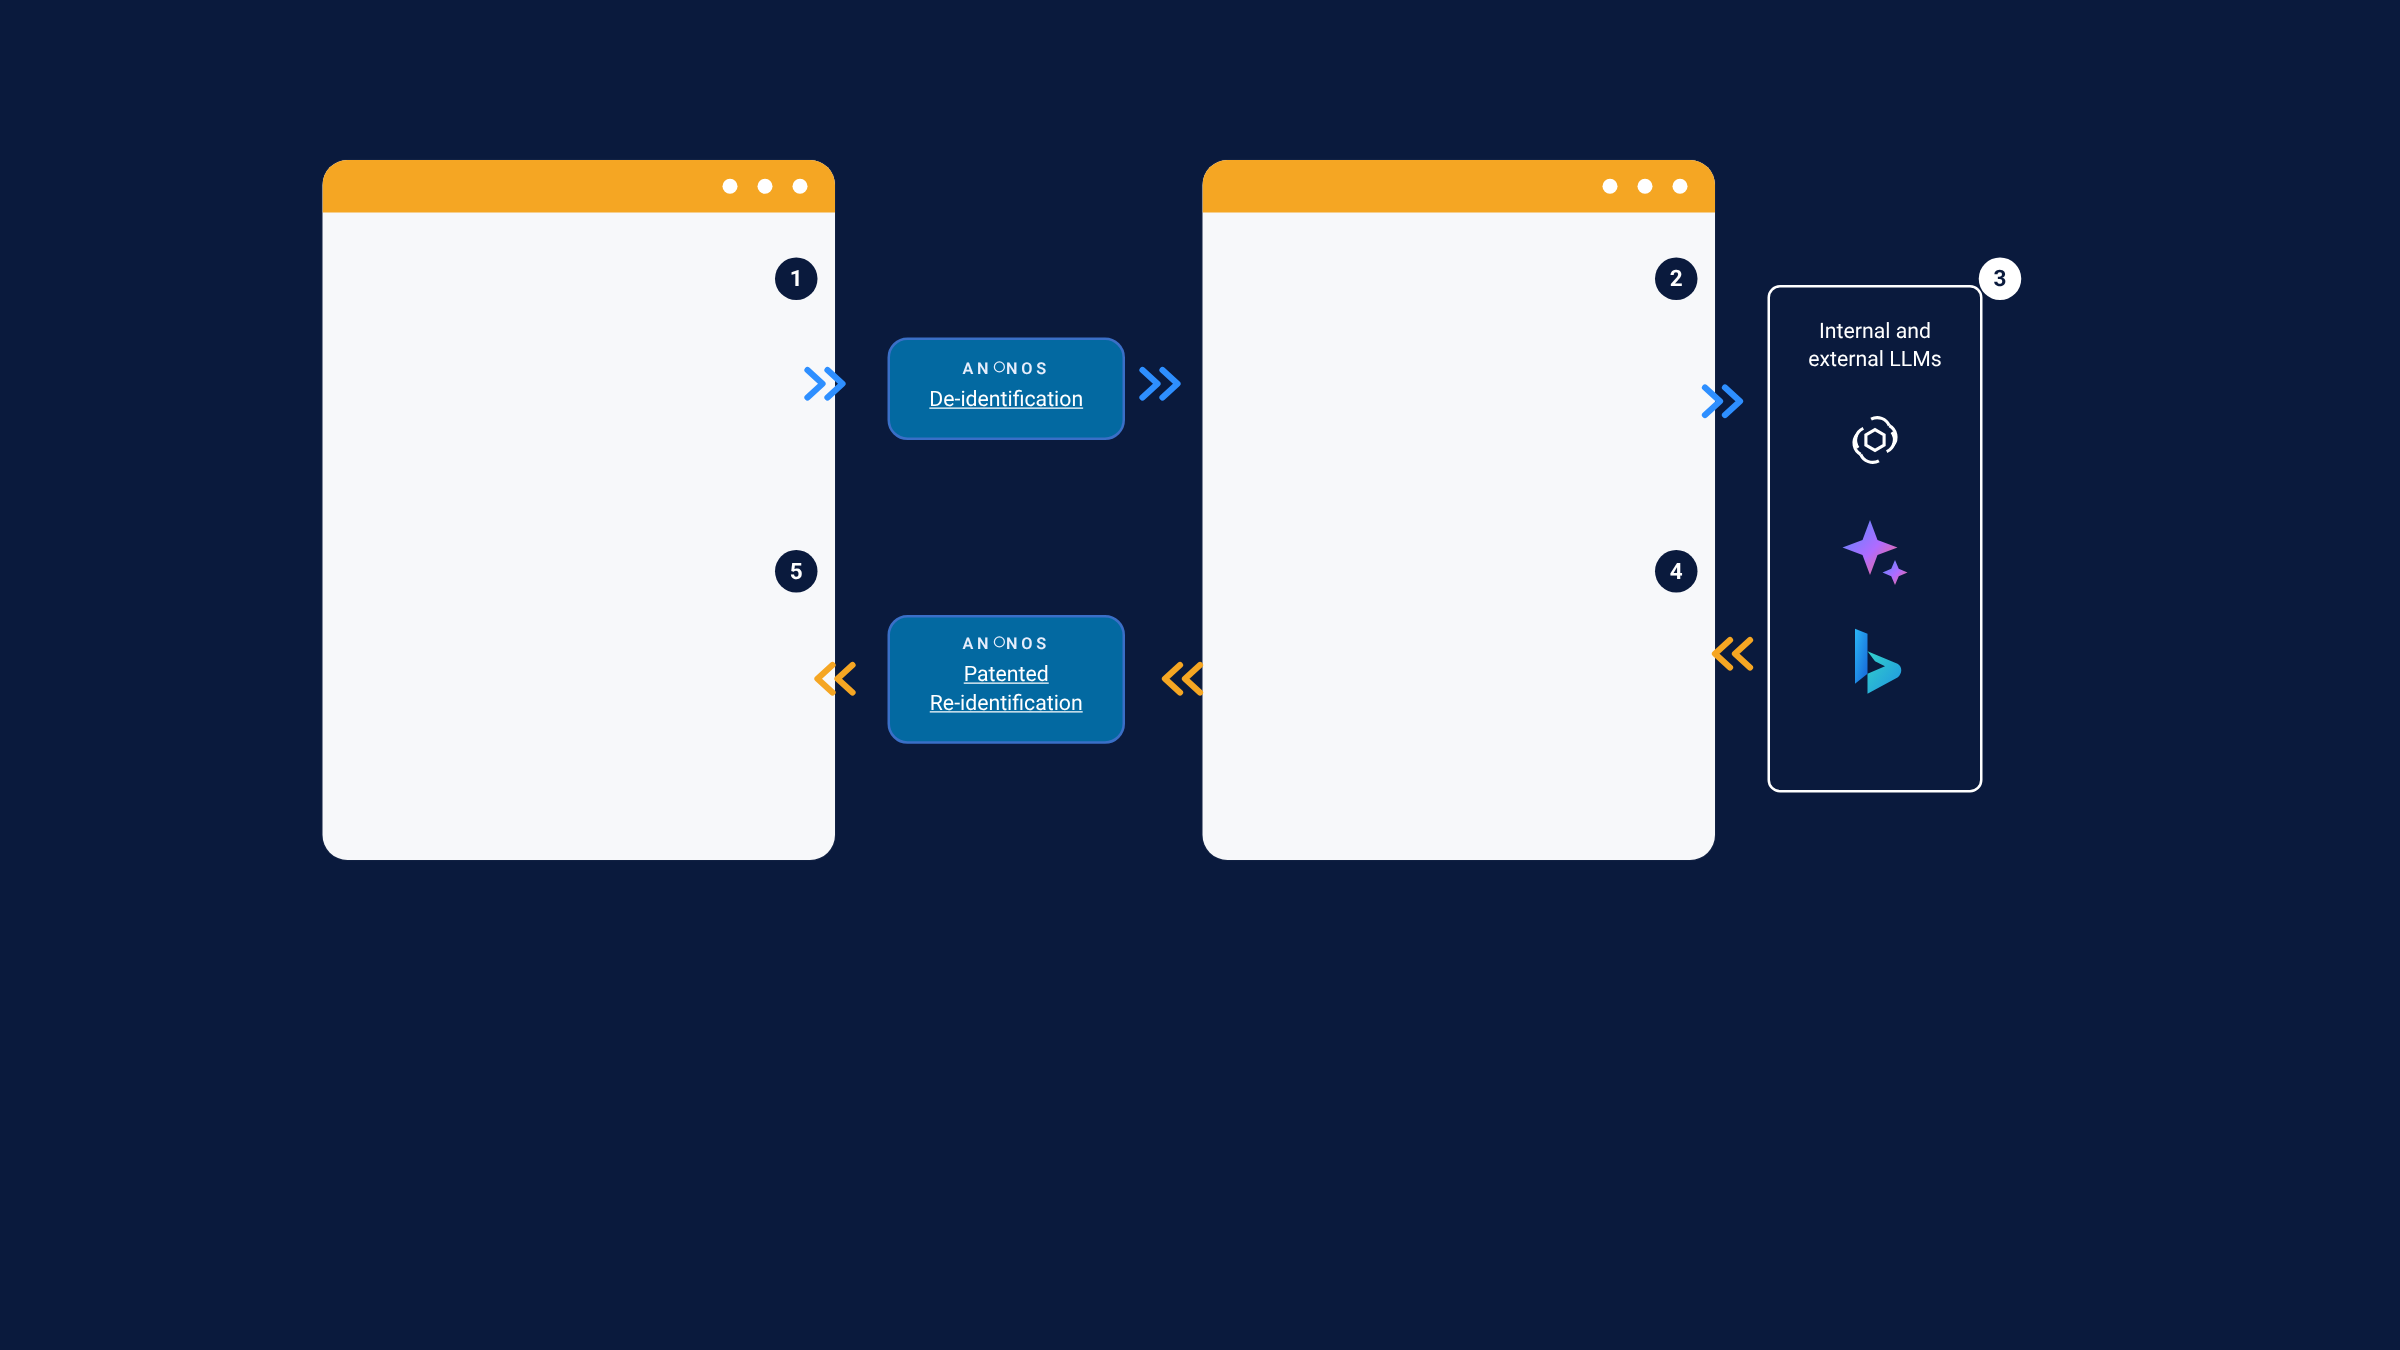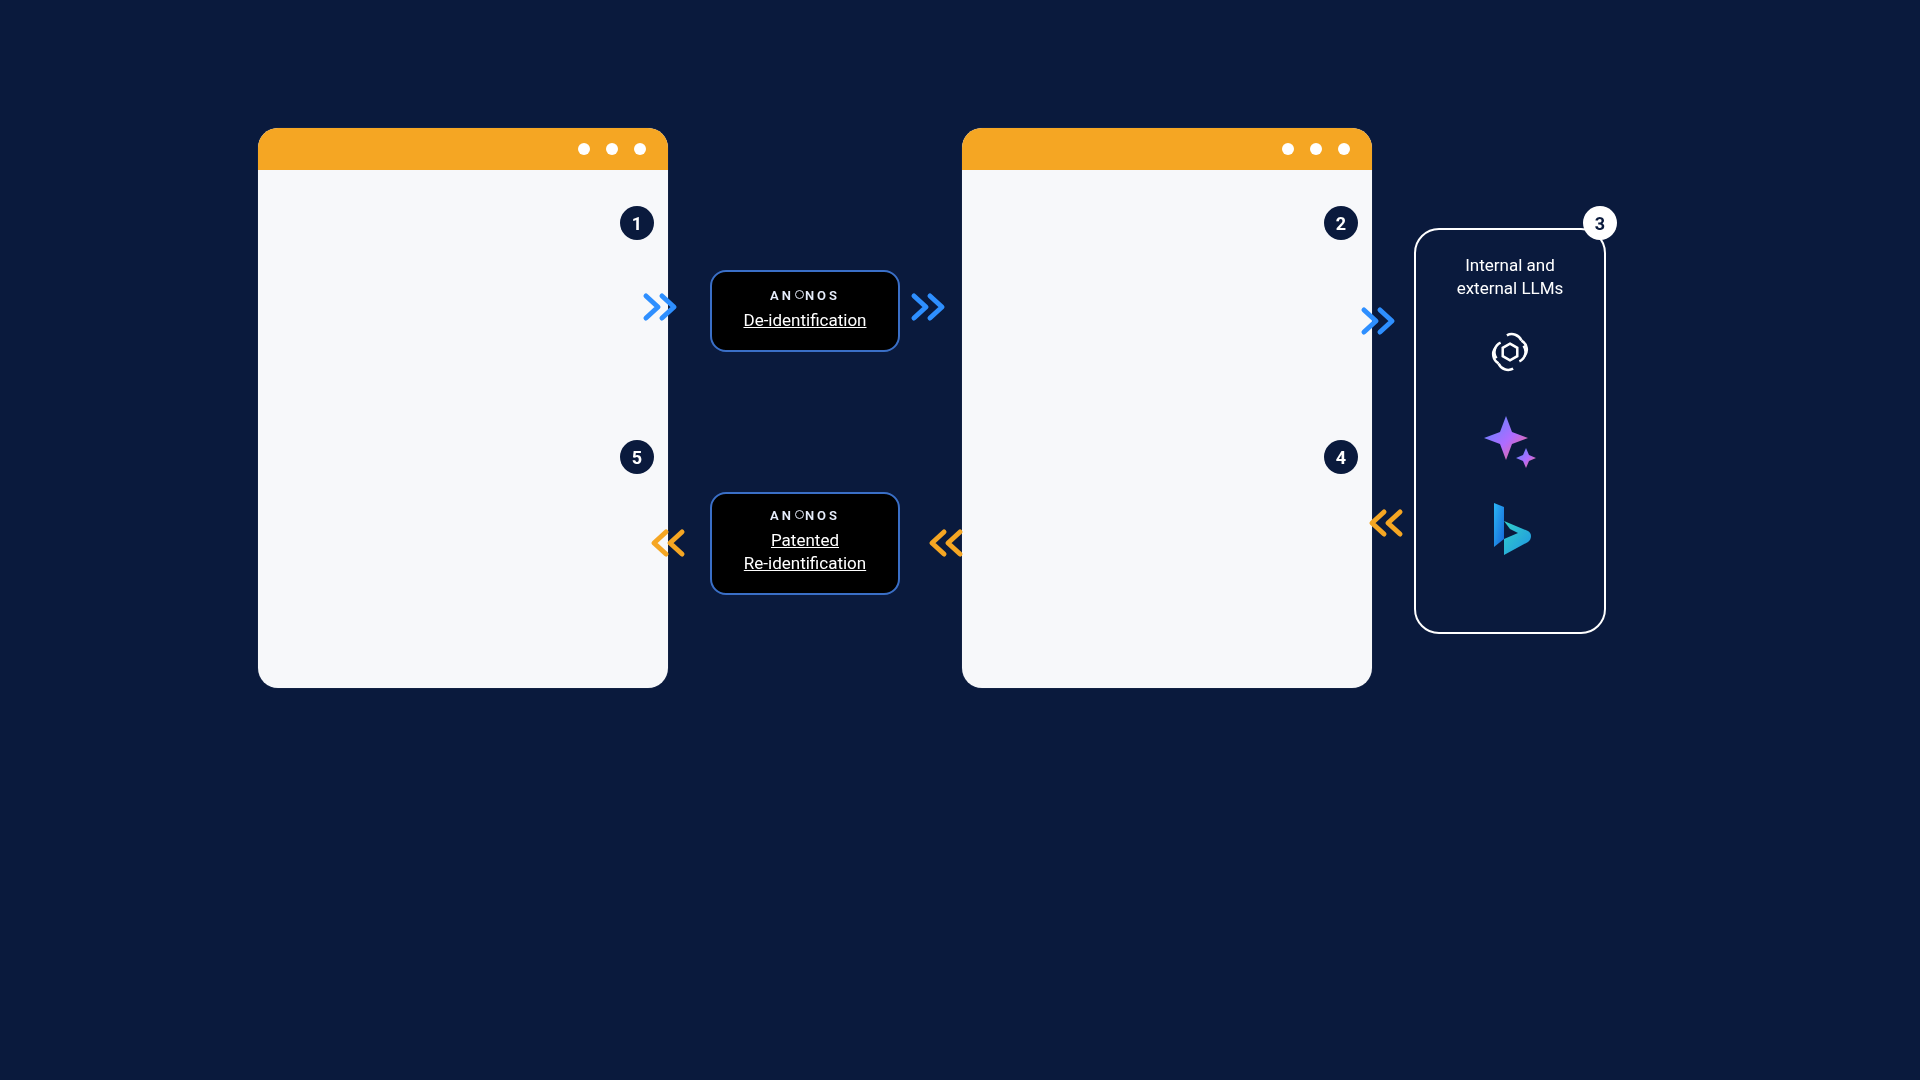--- a/index.html
+++ b/index.html
@@ -55,21 +55,21 @@
   .badge-2 { left: 1134px; top: 206px; }
   .badge-3 { left: 1393px; top: 206px; background:#fff; color:#0a1a3d; z-index: 5; }
   .badge-4 { left: 1134px; top: 440px; }
   .badge-5 { left: 430px; top: 440px; }
 
   
   .proc {
     position: absolute;
     left: 520px;
     width: 190px;
-    background: #000000;
+    background: #0369a1;
     border: 2px solid #3a6fc7;
     border-radius: 16px;
     padding: 16px 12px 18px;
     text-align: center;
   }
   .proc .brand {
     font-size: 13px;
     letter-spacing: 3px;
     font-weight: 600;
     color: #e7eefc;
@@ -101,23 +101,23 @@
   }
   .chev svg { display:block; }
   .chev.blue svg { stroke: #2e8fff; }
   .chev.orange svg { stroke: #f5a623; }
   .chev.orange.flip svg { transform: scaleX(-1); }
 
   
   .llm-panel {
     position: absolute;
     left: 1224px; top: 228px;
-    width: 192px; height: 406px;
+    width: 172px; height: 406px;
     border: 2px solid #fff;
-    border-radius: 25px;
+    border-radius: 10px;
     padding: 24px 14px 18px;
     text-align: center;
   }
   .llm-panel .title {
     font-size: 17px;
     line-height: 1.35;
   }
   .llm-panel .icons {
     margin-top: 22px;
     display: flex;

